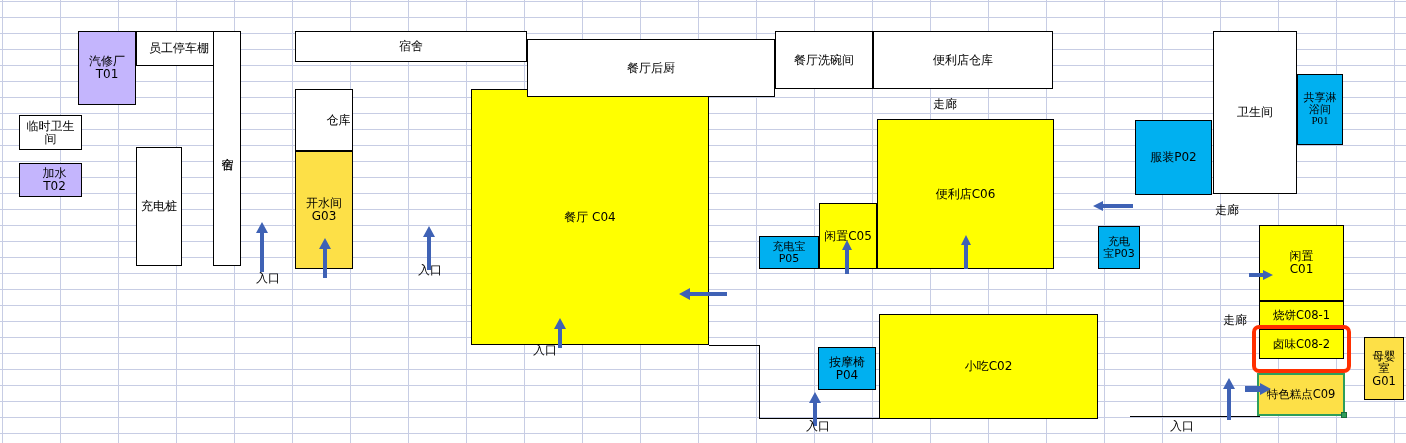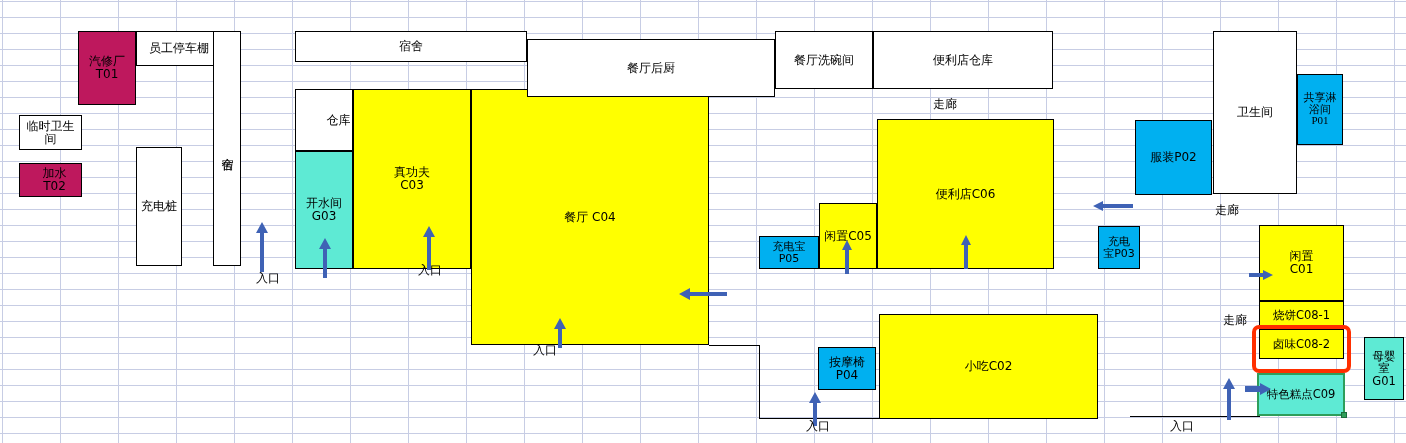--- a/index.html
+++ b/index.html
@@ -28,22 +28,22 @@
     text-align:center;
     line-height:1.08;
     color:#000;
     font-size:12px;
     white-space:pre-line;
     background:#fff;
     overflow:hidden;
   }
   .yellow{background:#ffff00;}
   .blue{background:#00b0f0;}
-  .green{background:#5eead4;}
-  .pink{background:#be185d;}
+  .green{background:#fde047;}
+  .pink{background:#c4b5fd;}
   .white{background:#ffffff;}
   .label{
     position:absolute;
     font-size:12px;color:#000;
     background:transparent;
     display:flex;align-items:center;justify-content:center;
     text-align:center;line-height:1.08;
     white-space:pre-line;
   }
   .vert{writing-mode:vertical-rl;text-orientation:upright;letter-spacing:1px;}
@@ -89,22 +89,20 @@
     <span class="vert">宿舍</span>
   </div>
 
   <div class="room white" style="left:295px;top:31px;width:232px;height:31px;">宿舍</div>
 
   <div class="room white" style="left:295px;top:89px;width:58px;height:62px;padding-left:29px;">仓库</div>
 
   <div class="room green" style="left:295px;top:151px;width:58px;height:118px;">开水间
 G03</div>
 
-  <div class="room yellow" style="left:353px;top:89px;width:118px;height:180px;">真功夫
-C03</div>
 
   <div class="room yellow" style="left:471px;top:89px;width:238px;height:256px;">餐厅 C04</div>
 
   <div class="room white" style="left:527px;top:31px;width:248px;height:58px;margin-top:8px;">餐厅后厨</div>
 
   <div class="room white" style="left:775px;top:31px;width:98px;height:58px;">餐厅洗碗间</div>
 
   <div class="room white" style="left:873px;top:31px;width:180px;height:58px;">便利店仓库</div>
 
   <div class="label" style="left:925px;top:95px;width:40px;height:18px;">走廊</div>

